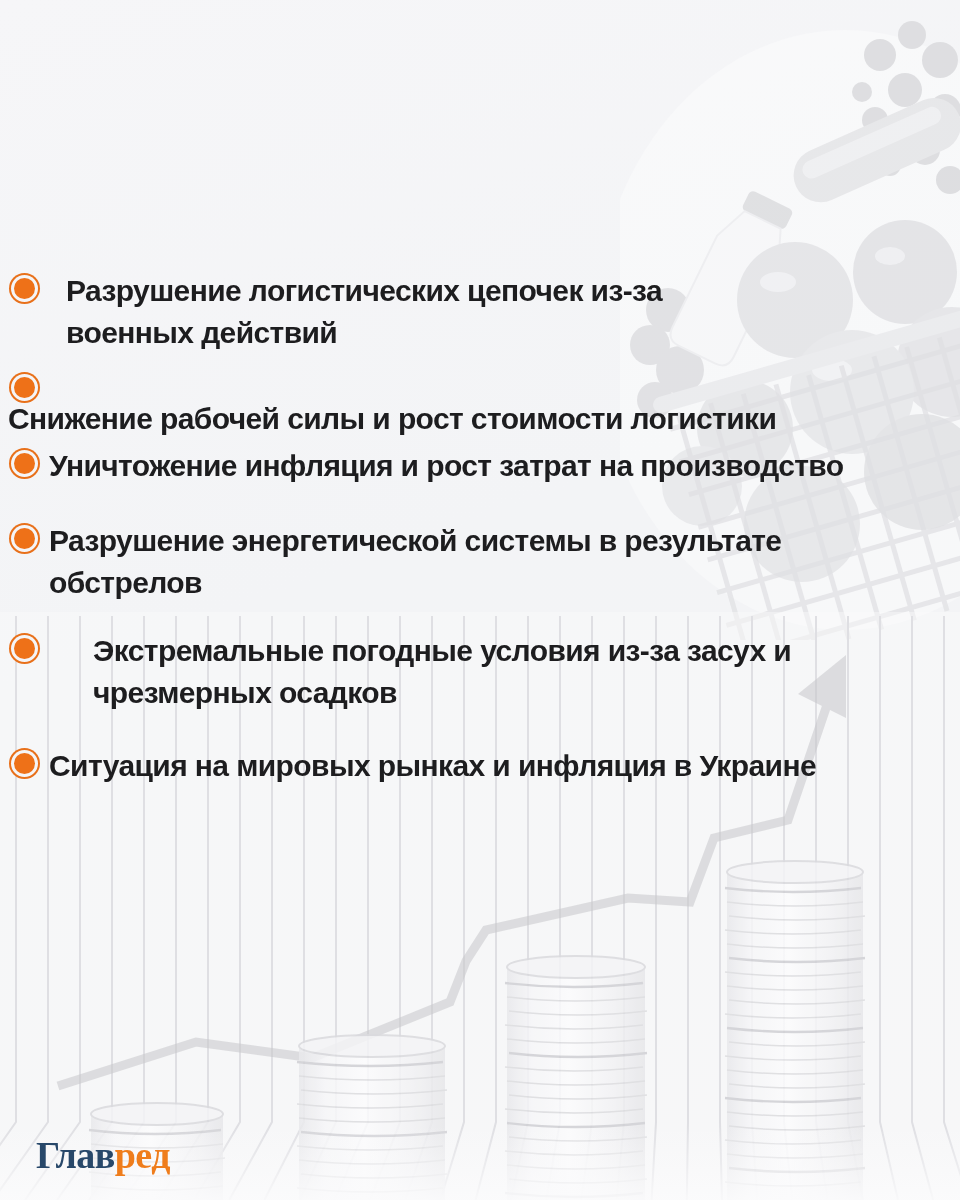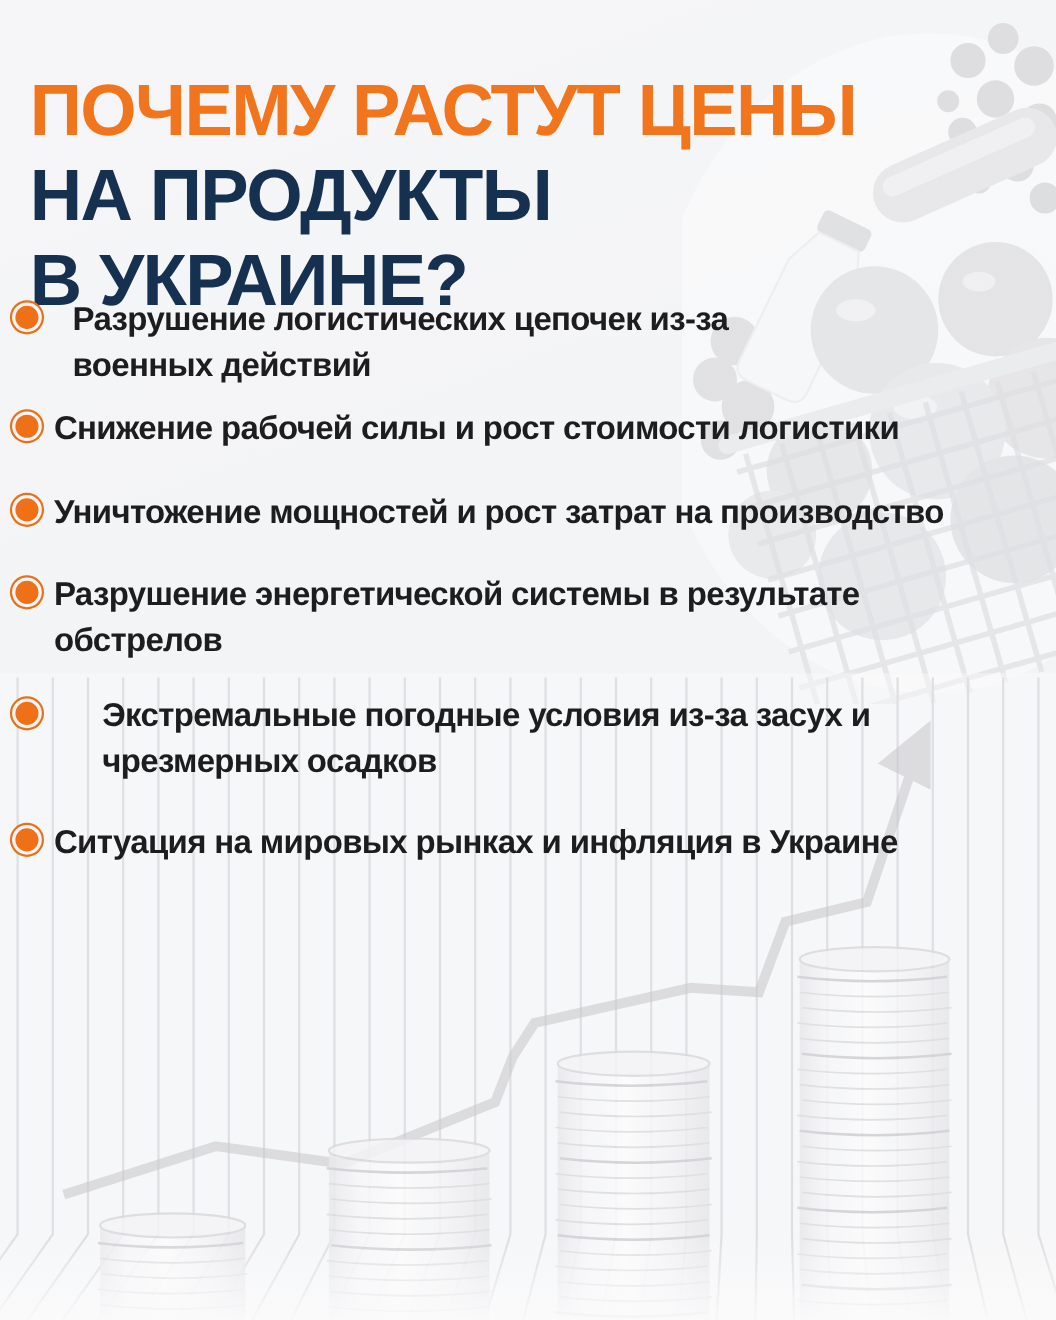--- a/index.html
+++ b/index.html
@@ -20,21 +20,21 @@
     color:#16304f;z-index:3;
   }
   .title .l1{color:#f1751d;display:block;}
   .title .l2,.title .l3{display:block;}
 
   .reasons{
     position:absolute;left:8px;top:0;width:930px;margin:0;padding:0;list-style:none;z-index:3;
   }
   .reason{position:absolute;left:0;display:flex;align-items:flex-start;}
   .reason:nth-child(1){top:270px;gap:17px;}
-  .reason:nth-child(2){top:369px;}
+  .reason:nth-child(2){top:369px;flex-direction:column;}
   .reason:nth-child(3){top:445px;}
   .reason:nth-child(4){top:520px;}
   .reason:nth-child(5){top:630px;gap:44px;}
   .reason:nth-child(6){top:745px;}
   .bullet{
     flex:0 0 auto;width:21px;height:21px;margin:8px 14px 0 6px;border-radius:50%;
     background:#ee7118;
     box-shadow:0 0 0 3px #f5f5f7,0 0 0 5px #e8701a;
   }
   .reason-text{
@@ -246,50 +246,48 @@
           <path d="M725,1140 Q793,1148 861,1140" fill="none" stroke="#dcdcdf" stroke-width="1.5"></path>
           <path d="M727,1154 Q795,1162 863,1154" fill="none" stroke="#dcdcdf" stroke-width="1.5"></path>
           <path d="M729,1168 Q797,1176 865,1168" fill="none" stroke="#d0d0d4" stroke-width="2.4"></path>
           <path d="M725,1182 Q793,1190 861,1182" fill="none" stroke="#dcdcdf" stroke-width="1.5"></path>
           <ellipse cx="795" cy="872" rx="68" ry="11" fill="#f4f4f6" stroke="#dadade" stroke-width="2"></ellipse>
         </g>
       </g>
     <rect x="0" y="1126" width="960" height="74" fill="url(#floorGrad)"></rect>
   </svg>
 
-  <h1 class="title">
-    <span class="l1">ПОЧЕМУ РАСТУТ ЦЕНЫ</span>
-    <span class="l2">НА ПРОДУКТЫ</span>
-    <span class="l3">В УКРАИНЕ?</span>
-  </h1>
 
   <ul class="reasons">
     <li class="reason">
       <span class="bullet"></span>
       <span class="reason-text">Разрушение логистических цепочек из-за
 военных действий</span>
     </li>
     <li class="reason">
       <span class="bullet"></span>
       <span class="reason-text">Снижение рабочей силы и рост стоимости логистики</span>
     </li>
     <li class="reason">
       <span class="bullet"></span>
-      <span class="reason-text">Уничтожение мощностей и рост затрат на производство</span>
+      <span class="reason-text">Уничтожение инфляция и рост затрат на производство</span>
     </li>
     <li class="reason">
       <span class="bullet"></span>
       <span class="reason-text">Разрушение энергетической системы в результате
 обстрелов</span>
     </li>
     <li class="reason">
       <span class="bullet"></span>
       <span class="reason-text">Экстремальные погодные условия из-за засух и
 чрезмерных осадков</span>
     </li>
     <li class="reason">
       <span class="bullet"></span>
       <span class="reason-text">Ситуация на мировых рынках и инфляция в Украине</span>
     </li>
   </ul>
 
+  <div class="logo">
+    <span class="p1">Глав</span><span class="p2">ред</span>
+  </div>
 
 </div>
 
 </body></html>

